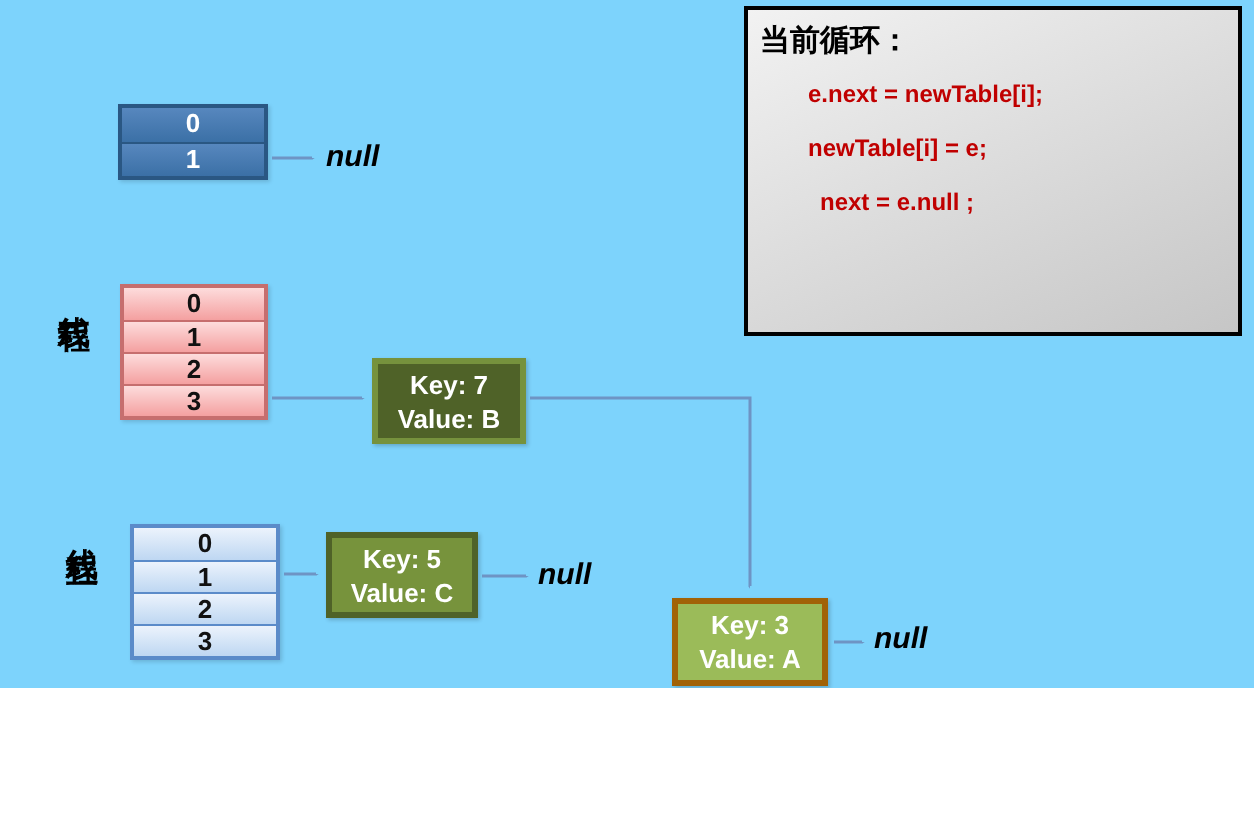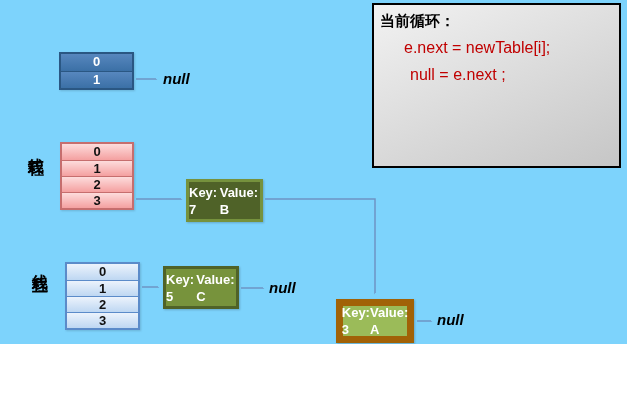--- a/index.html
+++ b/index.html
@@ -7,21 +7,21 @@
   .stage { position:relative; width:627px; height:344px; background:#7dd3fc; overflow:hidden; }
 
   
   .code-panel {
     position:absolute; left:372px; top:3px; width:249px; height:165px;
     border:2px solid #000;
     background:linear-gradient(155deg,#f2f2f2 0%,#dedede 45%,#c6c6c6 100%);
     padding:2px 4px 0 6px;
   }
   .code-panel .hline { font-weight:bold; color:#000; font-size:15px; line-height:27px; white-space:nowrap; }
-  .code-panel .cline { font-weight:normal; color:#C00000; font-size:16px; line-height:27px; padding-left:24px; white-space:nowrap; }
+  .code-panel .cline { font-weight:bold; color:#C00000; font-size:12px; line-height:27px; padding-left:24px; white-space:nowrap; }
   .code-panel .cline.last { padding-left:30px; }
 
   
   .bucket { position:absolute; box-shadow:1px 1px 2px rgba(0,0,0,0.15); }
   .bucket .cell {
     text-align:center; font-weight:bold; font-size:13px; line-height:15px;
   }
   .bucket-top { left:59px; top:52px; width:75px; border:2px solid #2A5783; }
   .bucket-top .cell {
     height:17px; color:#fff; line-height:16px;
@@ -50,26 +50,26 @@
   .v-label {
     position:absolute; writing-mode:vertical-rl; text-orientation:upright;
     font-weight:bold; font-size:16px; color:#000; letter-spacing:4px; white-space:nowrap;
   }
   .v-label.t1 { left:25px; top:145px; }
   .v-label.t2 { left:29px; top:261px; }
 
   
   .node {
     position:absolute; color:#fff; font-weight:bold; font-size:13px;
-    display:flex; flex-direction:row; justify-content:center; align-items:center;
+    display:flex; flex-direction:column; justify-content:center; align-items:center;
     line-height:17px; box-shadow:1px 1px 2px rgba(0,0,0,0.2);
   }
   .node-b { left:186px; top:179px; width:77px; height:43px; background:#4F6228; border:3px solid #76923D; }
   .node-c { left:163px; top:266px; width:76px; height:43px; background:#77933C; border:3px solid #4F6228; }
-  .node-a { left:336px; top:299px; width:78px; height:44px; background:#9BBB59; border:7px solid #a16207; }
+  .node-a { left:336px; top:299px; width:78px; height:44px; background:#9BBB59; border:3px solid #a16207; }
 
   
   .null-label { position:absolute; font-weight:bold; font-size:15px; color:#000;font-style:italic; }
   .null-top   { left:163px; top:70px; }
   .null-mid   { left:269px; top:279px; }
   .null-right { left:437px; top:311px; }
 
   
   .ptr {
     position:absolute; text-align:center; font-weight:bold; font-size:14px; color:#111;
@@ -84,21 +84,22 @@
   svg.arrows path, svg.arrows line { stroke:#6E94C4; stroke-width:1.5; fill:none; }
 </style>
 </head>
 <body>
 
 <div class="stage">
 
   <div class="code-panel">
     <div class="hline">当前循环：</div>
     <div class="cline">e.next = newTable[i];</div>
-    <div class="cline last">null = e.next ;</div>
+    <div class="cline">newTable[i] = e;</div>
+    <div class="cline last">next = e.null ;</div>
   </div>
 
   <div class="bucket bucket-top">
     <div class="cell">0</div>
     <div class="cell">1</div>
   </div>
   <div class="null-label null-top">null</div>
 
   <div class="v-label t1">线程一</div>
   <div class="bucket bucket-pink">

